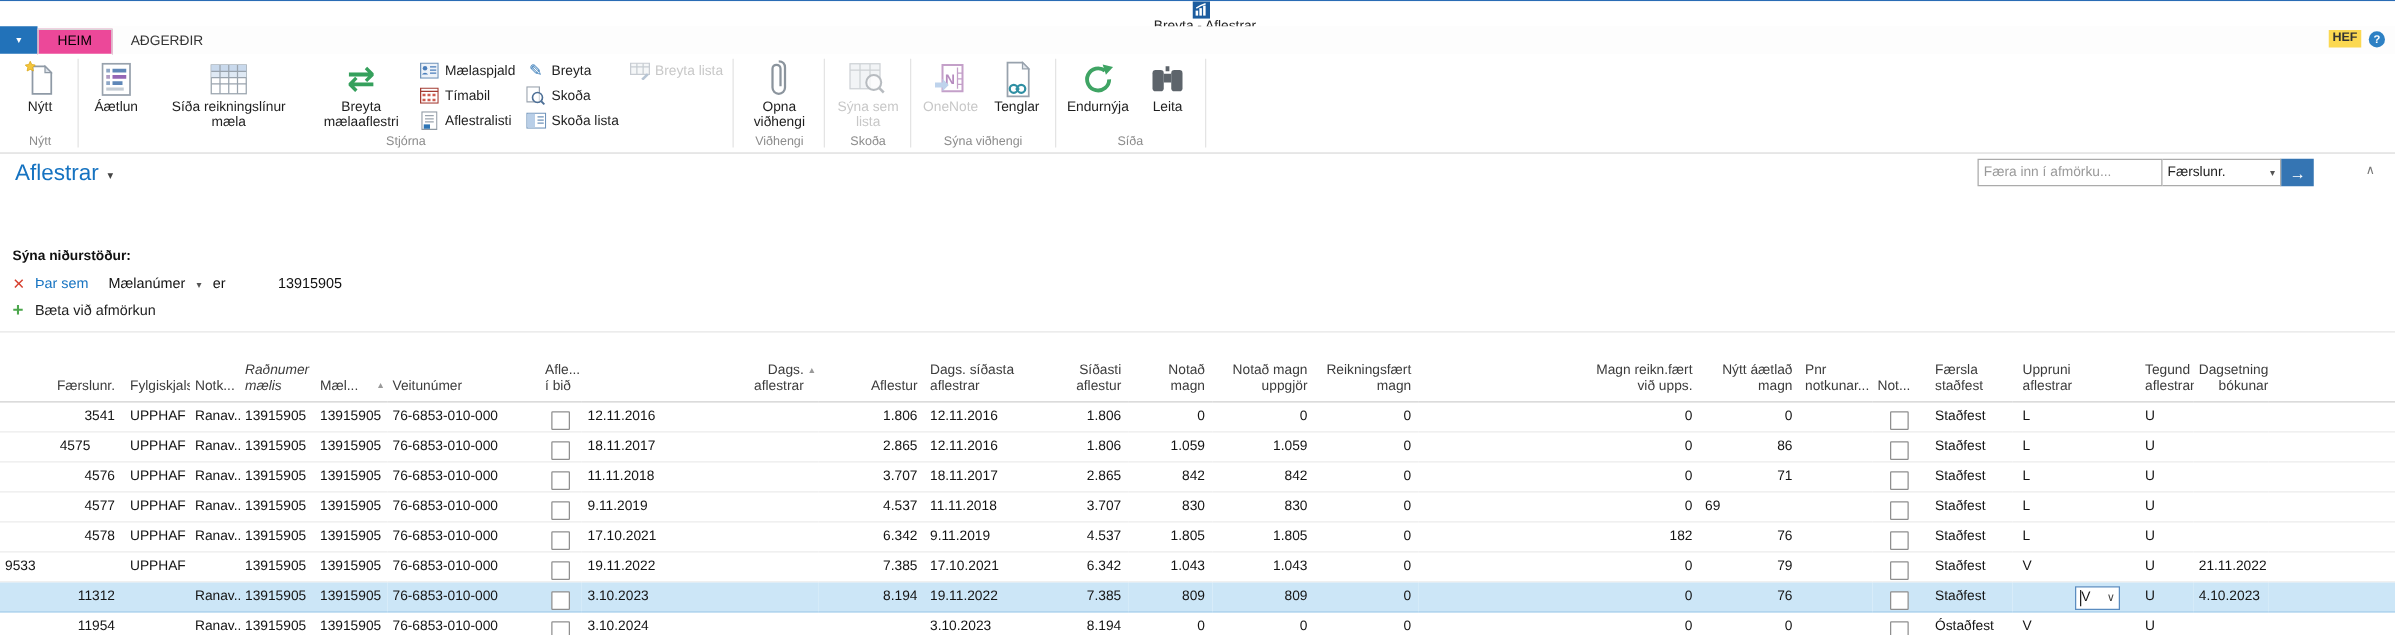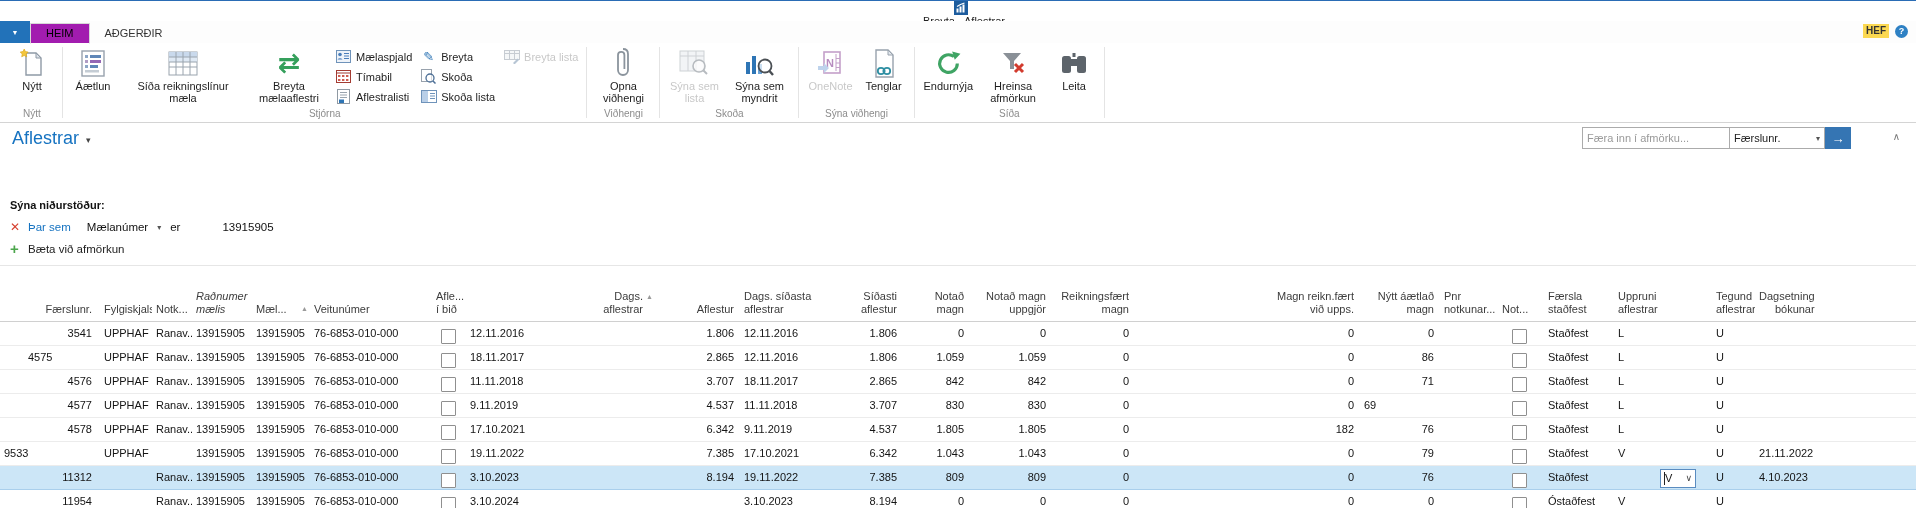--- a/index.html
+++ b/index.html
@@ -10,21 +10,21 @@
   .titlebar{height:20px;display:flex;align-items:center;padding-left:6px;background:#fff;flex-direction:column;}
   .titlebar .title{font-size:11px;margin-left:6px;color:#222;}
   .winbtns{margin-left:auto;display:flex;}
   .winbtn{width:30px;text-align:center;font-size:10px;color:#555;line-height:20px;cursor:default;}
   .winbtn.close{font-size:11px;}
 
   
   .tabstrip{height:22px;display:flex;align-items:flex-end;background:#fdfdfd;position:relative;}
   .appmenu-btn{width:30px;height:22px;background:#2272b9;color:#fff;font-size:7px;display:flex;align-items:center;justify-content:center;}
   .tab{font-size:11px;padding:0 15px;line-height:20px;color:#333;}
-  .tab.active{background:#a21caf;border:1px solid #d8d8d8;border-bottom:1px solid #fff;margin-bottom:-1px;line-height:19px;color:#000;}
+  .tab.active{background:#ec4899;border:1px solid #d8d8d8;border-bottom:1px solid #fff;margin-bottom:-1px;line-height:19px;color:#000;}
   .tab-right{position:absolute;right:8px;top:3px;display:flex;align-items:center;gap:6px;}
   .hef-badge{background:#fbd851;font-size:10px;font-weight:bold;padding:0 3px;height:14px;line-height:14px;color:#333;}
   .help-btn{width:13px;height:13px;border-radius:50%;background:#2e81c4;color:#fff;font-size:9px;font-weight:bold;text-align:center;line-height:13px;}
 
   
   .ribbon{height:79px;display:flex;align-items:stretch;background:#fff;border-bottom:1px solid #d4d4d4;padding-left:2px;}
   .rgroup{display:flex;flex-direction:column;}
   .ritems{flex:1;display:flex;align-items:flex-start;padding:1px 4px 0 4px;}
   .rlabel{height:15px;text-align:center;font-size:10px;color:#8c8c8c;line-height:14px;white-space:nowrap;padding:0 6px;}
   .rsep{width:1px;background:#e4e4e4;margin:4px 0;}
@@ -282,32 +282,20 @@
           <span class="ric" data-name="show-as-list-icon">
             <svg width="30" height="27">
                 <rect x="1" y="1" width="24" height="20" fill="#e9ecef" stroke="#a6adb4"></rect>
                 <path d="M1 6h24M9 1v20M17 1v20" stroke="#a6adb4"></path>
                 <circle cx="20" cy="16" r="6" fill="rgba(255,255,255,.7)" stroke="#7d858d" stroke-width="1.6"></circle>
                 <path d="M24.5 20.5 28 24" stroke="#7d858d" stroke-width="2"></path>
               </svg>
           </span>
           <span class="rlbl">Sýna sem lista</span>
         </div>
-        <div class="rbtn-lg" data-name="ribbon-button-syna-sem-myndrit">
-          <span class="ric" data-name="show-as-chart-icon">
-            <svg width="30" height="27">
-                <rect x="2" y="12" width="4" height="12" fill="#2e75b5"></rect>
-                <rect x="8" y="6" width="4" height="18" fill="#2e75b5"></rect>
-                <rect x="14" y="14" width="4" height="10" fill="#6ba3d6"></rect>
-                <circle cx="21" cy="16" r="6.5" fill="rgba(255,255,255,.65)" stroke="#4a4f54" stroke-width="1.8"></circle>
-                <path d="M25.5 21 29 25" stroke="#4a4f54" stroke-width="2.4"></path>
-              </svg>
-          </span>
-          <span class="rlbl">Sýna sem myndrit</span>
-        </div>
       </div>
       <div class="rlabel" data-name="ribbon-group-label">Skoða</div>
     </div>
     <div class="rsep" data-name="ribbon-separator"></div>
 
     <div class="rgroup" data-name="ribbon-group-syna-vidhengi">
       <div class="ritems">
         <div class="rbtn-lg disabled" data-name="ribbon-button-onenote">
           <span class="ric" data-name="onenote-icon">
             <svg width="27" height="27">
@@ -341,29 +329,20 @@
     <div class="rgroup" data-name="ribbon-group-sida">
       <div class="ritems">
         <div class="rbtn-lg" data-name="ribbon-button-endurnyja">
           <span class="ric" data-name="refresh-icon">
             <svg width="27" height="27" viewBox="0 0 26 26">
                 <path d="M21.5 13a8.5 8.5 0 1 1-3.2-6.6" fill="none" stroke="#3fa464" stroke-width="3"></path>
                 <polygon points="16.5,1.5 24.5,3.5 19,9.5" fill="#3fa464"></polygon>
               </svg>
           </span>
           <span class="rlbl">Endurnýja</span>
-        </div>
-        <div class="rbtn-lg" data-name="ribbon-button-hreinsa-afmorkun">
-          <span class="ric" data-name="clear-filter-icon">
-            <svg width="28" height="26">
-                <polygon points="4,3 22,3 15,11 15,19 11,19 11,11" fill="#8a9097"></polygon>
-                <path d="M16 14 l8 8 M24 14 l-8 8" stroke="#d23b2e" stroke-width="3"></path>
-              </svg>
-          </span>
-          <span class="rlbl">Hreinsa afmörkun</span>
         </div>
         <div class="rbtn-lg" data-name="ribbon-button-leita">
           <span class="ric" data-name="binoculars-icon">
             <svg width="26" height="23">
                 <rect x="1" y="4" width="9" height="17" rx="2.5" fill="#5d646b"></rect>
                 <rect x="16" y="4" width="9" height="17" rx="2.5" fill="#5d646b"></rect>
                 <rect x="10" y="7" width="6" height="7" fill="#5d646b"></rect>
                 <rect x="11.5" y="1" width="3" height="4" fill="#5d646b"></rect>
               </svg>
           </span>
@@ -498,21 +477,21 @@
             <td data-name="cell-not" style="text-align: left;">
               <div class="cb" data-name="checkbox"></div>
             </td>
             <td data-name="cell-faersla_stadfest" style="text-align: left; padding-left: 8px;">Staðfest</td>
             <td data-name="cell-uppruni" style="text-align: left; padding-left: 8px;">L</td>
             <td data-name="cell-tegund" style="text-align: left; padding-left: 16px;">U</td>
             <td data-name="cell-dagsetning_bokunar" style="text-align: right; padding-right: 12px;"></td>
             <td data-name="cell-filler"></td>
           </tr>
           <tr data-name="table-row">
-            <td data-name="cell-faerslunr" style="text-align: left; padding-right: 8px; padding-left: 28px;">4575</td>
+            <td data-name="cell-faerslunr" style="text-align: center; padding-right: 8px; padding-left: 28px;">4575</td>
             <td data-name="cell-fylgiskjalsnr" style="text-align: left;">UPPHAF</td>
             <td data-name="cell-notk" style="text-align: left;">Ranav...</td>
             <td data-name="cell-radnumer" style="text-align: left;">13915905</td>
             <td data-name="cell-mael" style="text-align: left;">13915905</td>
             <td data-name="cell-veitunumer" style="text-align: left;">76-6853-010-000</td>
             <td data-name="cell-afle_i_bid" style="text-align: left;">
               <div class="cb" data-name="checkbox"></div>
             </td>
             <td data-name="cell-dags_aflestrar" style="text-align: left; padding-left: 5px; padding-right: 12px;">18.11.2017</td>
             <td data-name="cell-aflestur" style="text-align: right; padding-right: 6px;">2.865</td>

